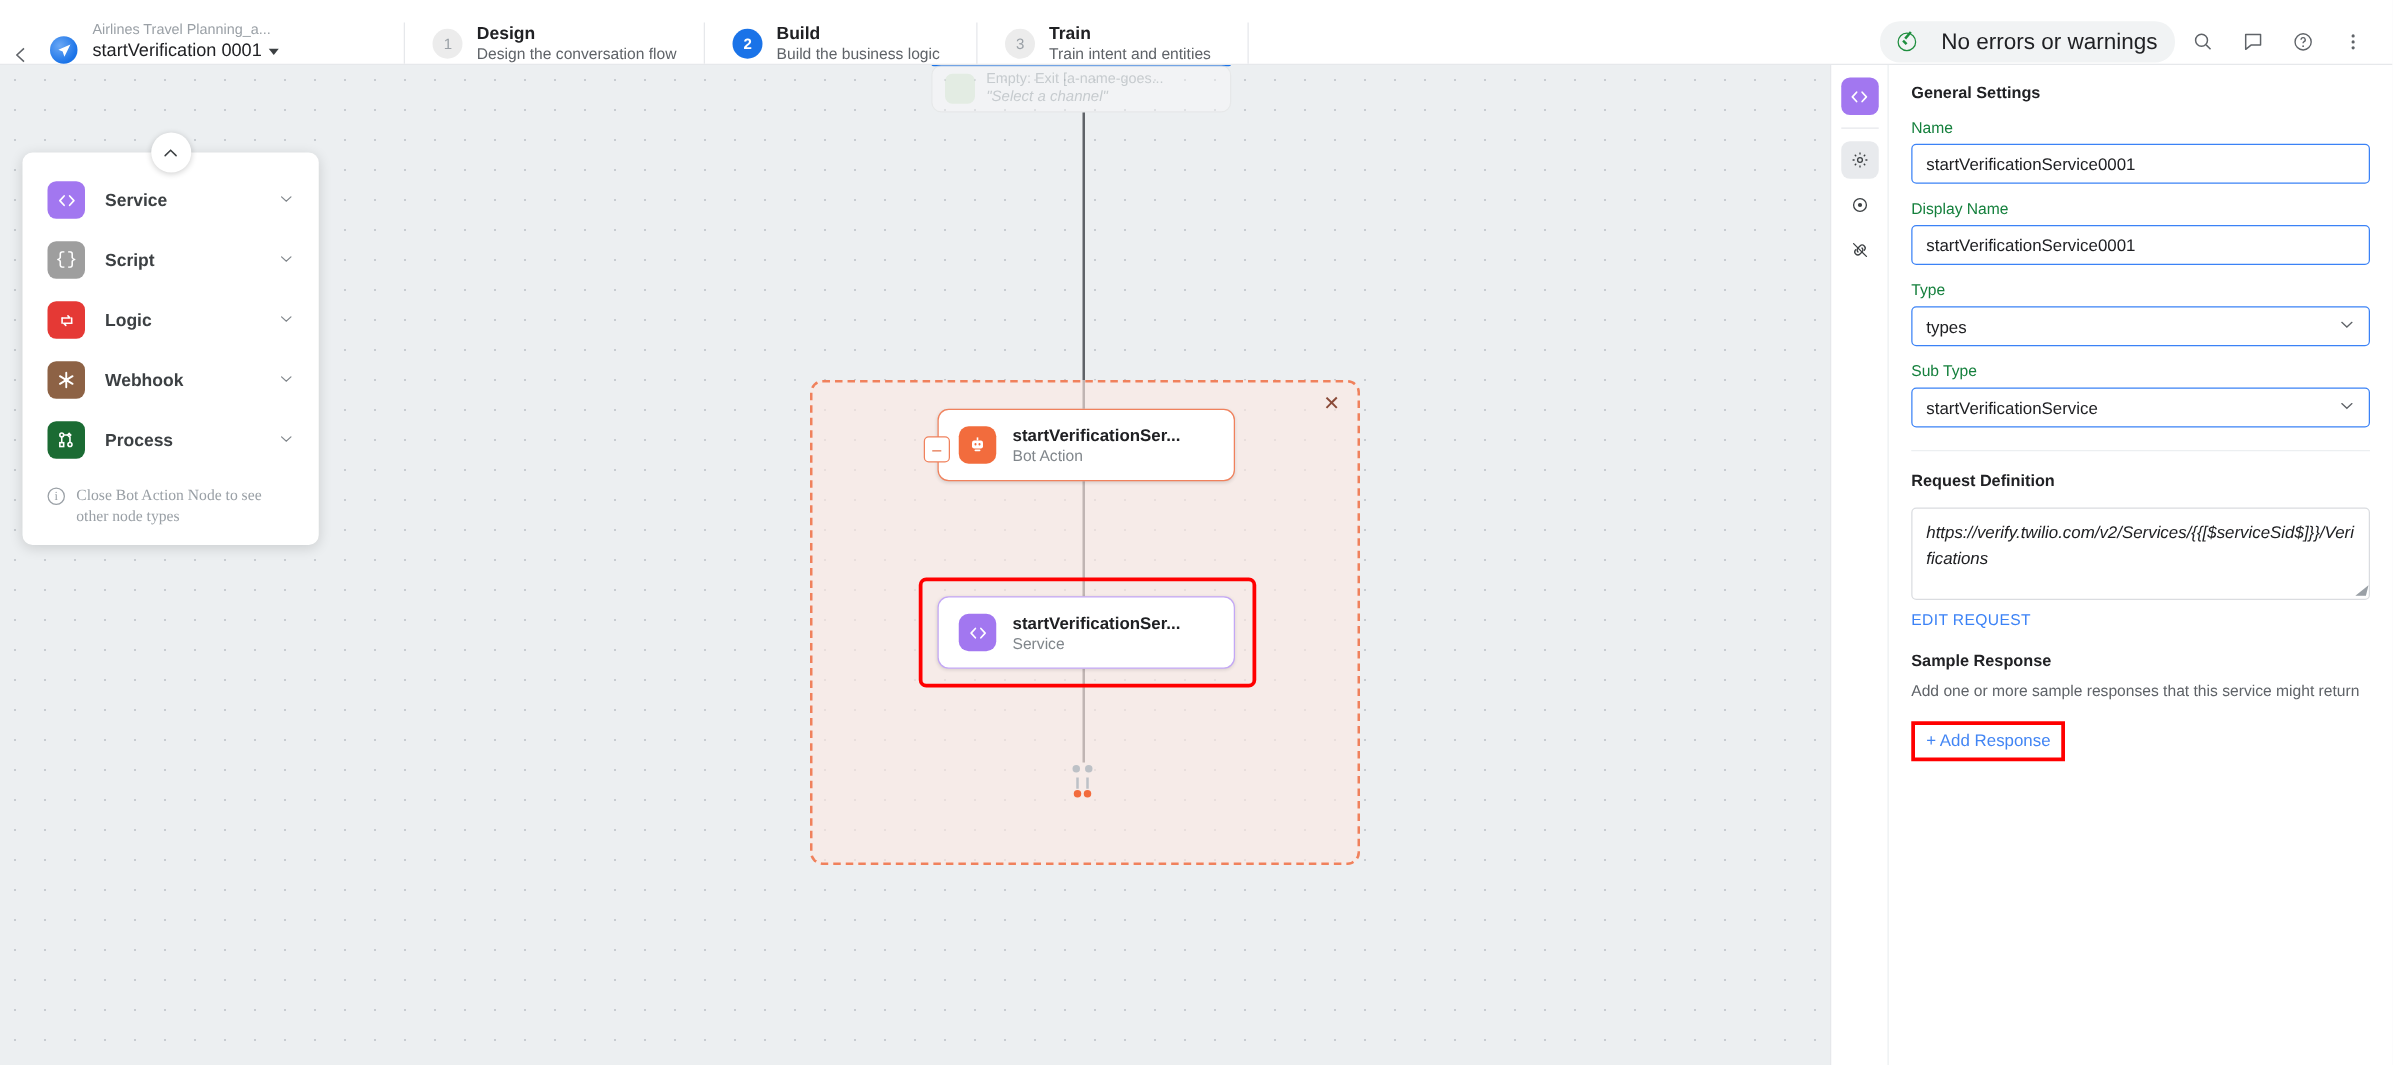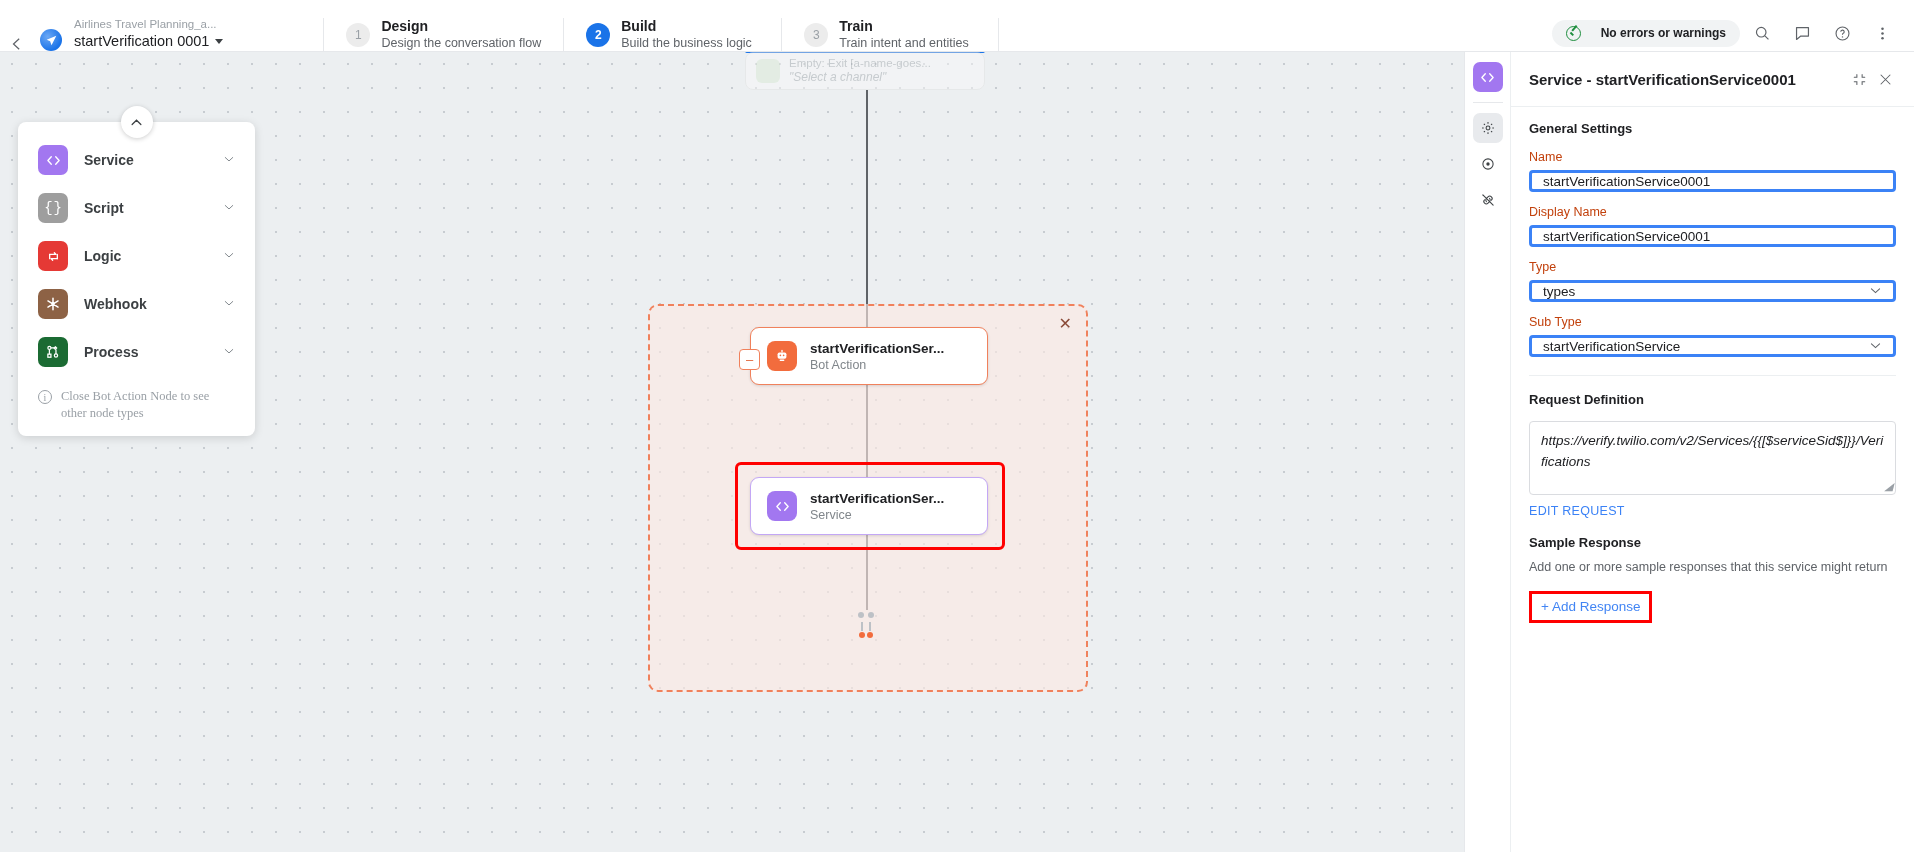--- a/index.html
+++ b/index.html
@@ -49,21 +49,21 @@
     flex: none;
   }
   .step.active .step-num { background: #1a73e8; color: #fff; font-weight: bold; }
   .step-tt { font-size: 14px; font-weight: bold; color: #202124; line-height: 17px; }
   .step-ds { font-size: 12.5px; color: #5f6368; line-height: 16px; }
 
   .tb-right { margin-left: auto; display: flex; align-items: center; gap: 4px; padding-right: 14px; }
   .status-pill {
     display: flex; align-items: center; gap: 20px;
     background: #f1f3f4; border-radius: 16px; padding: 6px 14px;
-    font-size: 12px; font-weight: bold; color: #202124; cursor: pointer;
+    font-size: 18px; font-weight: normal; color: #202124; cursor: pointer;
   }
   .chk { width: 15px; height: 15px; border-radius: 50%; border: 1.6px solid #1e8e3e; position: relative; flex: none; }
   .chk:after { content: ""; position: absolute; left: 3.4px; top: 6.4px; width: 4px; height: 1.6px; background: #1e8e3e; transform: rotate(45deg); }
   .chk:before { content: ""; position: absolute; left: 5.4px; top: 3.6px; width: 7px; height: 1.6px; background: #1e8e3e; transform: rotate(-50deg); transform-origin: left; }
   .ic-btn { width: 36px; height: 36px; display: flex; align-items: center; justify-content: center; cursor: pointer; color: #5f6368; border-radius: 50%; }
 
   
   .canvas {
     position: absolute; top: 52px; left: 0; width: 1464px; height: 800px;
     background-color: #eceff1;
@@ -159,23 +159,23 @@
   .rail-sep { width: 30px; height: 1px; background: #e6e8eb; margin: 4px 0; }
   .rail-ic.sel { background: #e8eaed; }
 
   .rbody { flex: 1; display: flex; flex-direction: column; overflow: hidden; }
   .rhead { display: flex; align-items: center; padding: 14px 16px 14px 18px; border-bottom: 1px solid #eceff1; }
   .rtitle { font-size: 15px; font-weight: bold; color: #202124; flex: 1; }
   .rhead-ic { width: 26px; height: 26px; display: flex; align-items: center; justify-content: center; color: #5f6368; cursor: pointer; }
   .rcontent { flex: 1; overflow: hidden; padding: 14px 18px 0 18px; }
   .sec-title { font-size: 13px; font-weight: bold; color: #202124; margin-bottom: 14px; }
   .fld { margin-bottom: 13px; }
-  .fld-lb { font-size: 12.5px; color: #c2410c; margin-bottom: 6px; }
+  .fld-lb { font-size: 12.5px; color: #15803d; margin-bottom: 6px; }
   .fld-in {
-    height: 22px; border: 3px solid #3b82f6; border-radius: 4px;
+    height: 32px; border: 1px solid #3b82f6; border-radius: 4px;
     padding: 0 11px; font-size: 13.5px; color: #202124;
     display: flex; align-items: center; background: #fff;
   }
   .fld-sel { justify-content: space-between; cursor: pointer; }
   .sel-chev { color: #5f6368; font-size: 11px; }
   .divider { height: 1px; background: #eceff1; margin: 18px 0 16px 0; }
   .ta-wrap { position: relative; font-style: italic; }
   .fld-ta {
     height: 74px; border: 1px solid #dadce0; border-radius: 4px;
     padding: 8px 11px; font-size: 13.5px; color: #202124; line-height: 21px;
@@ -450,35 +450,20 @@
             <g fill="none" stroke="#3c4043" stroke-width="1.3" stroke-linecap="round">
               <path d="M8 12a3 3 0 0 1 0-4l2-2a3 3 0 0 1 4.3 4.2"></path>
               <path d="M12 8a3 3 0 0 1 0 4l-2 2a3 3 0 0 1-4.3-4.2"></path>
               <path d="M3.6 3.6 16.4 16.4"></path>
             </g>
           </svg>
       </div>
     </div>
 
     <div class="rbody">
-      <div class="rhead">
-        <div class="rtitle">Service - startVerificationService0001</div>
-        <div class="rhead-ic">
-          <svg width="15" height="15" viewBox="0 0 20 20">
-              <g fill="none" stroke="#5f6368" stroke-width="1.4" stroke-linecap="round">
-                <path d="M3 7h3.5V3.5M17 7h-3.5V3.5M3 13h3.5v3.5M17 13h-3.5v3.5"></path>
-              </g>
-            </svg>
-        </div>
-        <div class="rhead-ic">
-          <svg width="15" height="15" viewBox="0 0 20 20">
-              <path d="M4 4l12 12M16 4 4 16" stroke="#5f6368" stroke-width="1.4" stroke-linecap="round" fill="none"></path>
-            </svg>
-        </div>
-      </div>
 
       <div class="rcontent">
         <div class="sec-title">General Settings</div>
 
         <div class="fld">
           <div class="fld-lb">Name</div>
           <div class="fld-in">startVerificationService0001</div>
         </div>
 
         <div class="fld">

